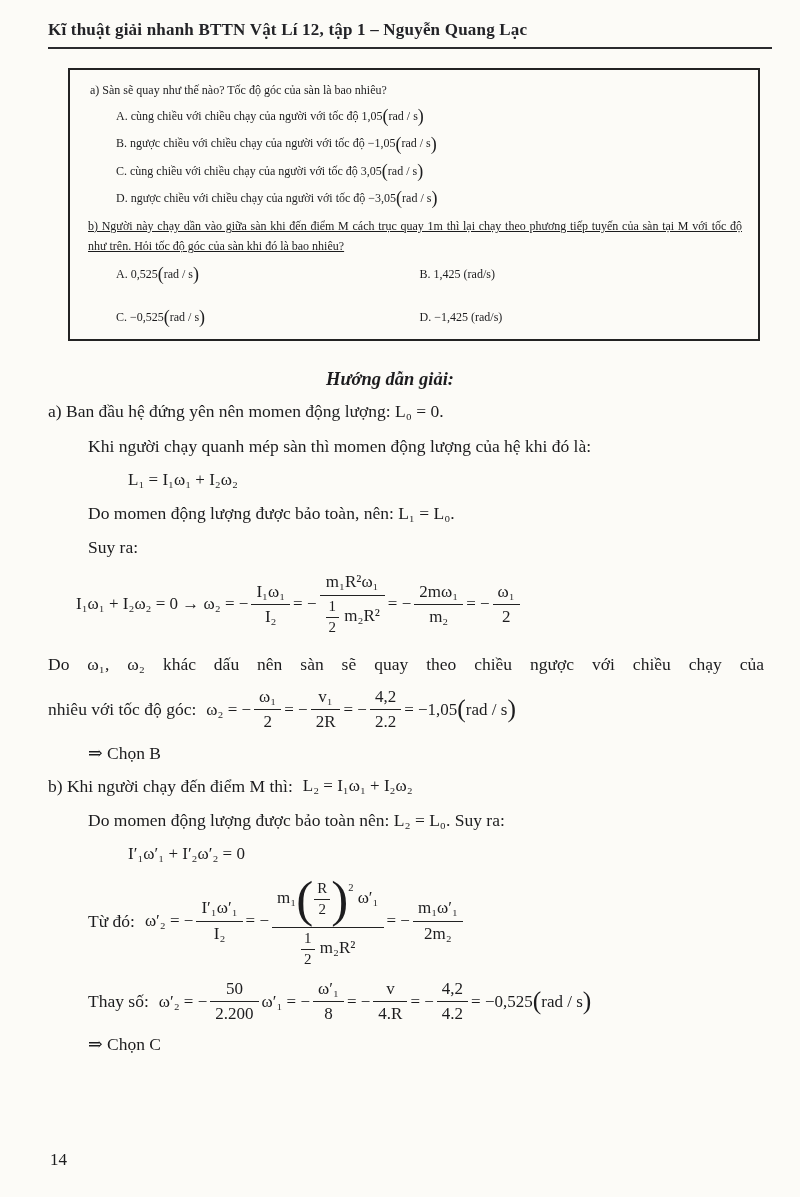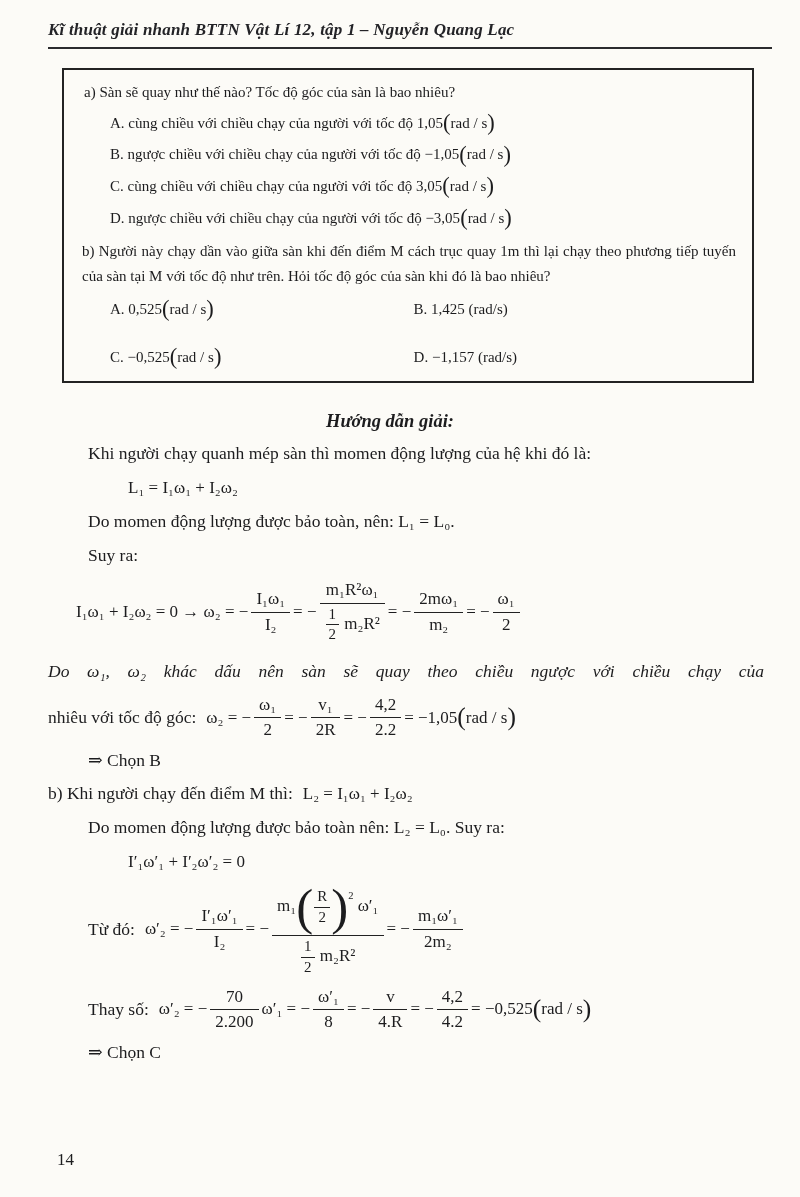--- a/index.html
+++ b/index.html
@@ -4,47 +4,47 @@
 <style>
   html,body{margin:0;padding:0;background:#e9e9e9;}
   .page{
     position:relative;width:800px;height:1197px;box-sizing:border-box;
     background:#fcfbf7;color:#1c1c1e;
     font-family:"Liberation Serif","DejaVu Serif",serif;
     padding:20px 28px 0 48px;overflow:hidden;
   }
   
   .hdr{
-    font-style:italic;font-weight:bold;font-size:17px;letter-spacing:.2px;
+    font-weight:bold;font-size:17px;letter-spacing:.2px;
     padding-bottom:7px;border-bottom:2px solid #2b2b2e;color:#232327;
   }
   
   .qbox{
-    margin:19px 0 0 14px;width:692px;box-sizing:border-box;
+    margin:19px 0 0 20px;width:692px;box-sizing:border-box;
     border:2px solid #232323;padding:9px 16px 12px 13px;
-    font-size:15px;
+    font-size:12px;
   }
   .q-a{padding-left:7px;line-height:1.5;margin:2px 0 4px;}
   .opt{padding-left:33px;margin:8px 0;line-height:1.55;white-space:nowrap;}
-  .q-b{text-align:justify;line-height:1.7;margin:7px 0 4px;padding-left:5px;}
+  .q-b{text-align:justify;line-height:1.7;margin:7px 0 4px;padding-left:5px;text-decoration:underline;}
   .optgrid{display:grid;grid-template-columns:48.5% 51.5%;row-gap:24px;margin-top:8px;padding-left:33px;}
   .opt2{line-height:1.55;white-space:nowrap;}
   
   .sol-heading{text-align:center;font-weight:bold;font-style:italic;font-size:18.5px;margin:28px 40px 8px 0;}
   .sol{font-size:17.5px;}
   .sline{margin:8px 0;line-height:1.5;}
   .indent{text-indent:40px;}
-  .stretch{text-align:justify;text-align-last:justify;margin-right:8px;font-style:italic;}
+  .stretch{text-align:justify;text-align-last:justify;margin-right:8px;}
   .fline{display:flex;align-items:center;gap:10px;margin:10px 0;}
   .fline.ind{margin-left:40px;}
   .fblock{margin:10px 0;}
   .fb-center{margin-left:80px;}
   .fb-small{margin-left:28px;margin-top:12px;margin-bottom:14px;}
   .concl{margin:4px 0 12px 40px;}
-  .pagenum{position:absolute;left:57px;bottom:27px;font-size:17px;}
+  .pagenum{position:absolute;left:50px;bottom:27px;font-size:17px;}
   
   .fml{display:inline-flex;align-items:center;white-space:nowrap;font-size:17px;}
   .frac{display:inline-block;vertical-align:middle;text-align:center;margin:0 3px;line-height:1.2;}
   .frac>.num{display:block;padding:0 5px 2px;border-bottom:1.6px solid #222;}
   .frac>.den{display:block;padding:2px 5px 0;}
   .num .frac,.den .frac{font-size:.88em;margin:0 1px;}
   .num .frac>.num,.den .frac>.num{border-bottom-width:1.3px;padding:0 3px 1px;}
   .num .frac>.den,.den .frac>.den{padding:1px 3px 0;}
   .par{display:inline-block;font-size:1.5em;line-height:1;vertical-align:middle;transform:translateY(-.05em);font-weight:400;}
   .par.xl{font-size:3em;font-weight:200;transform:none;}
@@ -61,27 +61,28 @@
     <p class="q-a">a) Sàn sẽ quay như thế nào? Tốc độ góc của sàn là bao nhiêu?</p>
     <div class="opt">A. cùng chiều với chiều chạy của người với tốc độ 1,05<span class="par">(</span>rad / s<span class="par">)</span></div>
     <div class="opt">B. ngược chiều với chiều chạy của người với tốc độ −1,05<span class="par">(</span>rad / s<span class="par">)</span></div>
     <div class="opt">C. cùng chiều với chiều chạy của người với tốc độ 3,05<span class="par">(</span>rad / s<span class="par">)</span></div>
     <div class="opt">D. ngược chiều với chiều chạy của người với tốc độ −3,05<span class="par">(</span>rad / s<span class="par">)</span></div>
     <p class="q-b">b) Người này chạy dần vào giữa sàn khi đến điểm M cách trục quay 1m thì lại chạy theo phương tiếp tuyến của sàn tại M với tốc độ như trên. Hỏi tốc độ góc của sàn khi đó là bao nhiêu?</p>
     <div class="optgrid">
       <div class="opt2">A. 0,525<span class="par">(</span>rad / s<span class="par">)</span></div>
       <div class="opt2">B. 1,425 (rad/s)</div>
       <div class="opt2">C. −0,525<span class="par">(</span>rad / s<span class="par">)</span></div>
-      <div class="opt2">D. −1,157 (rad/s)</div>
+      <div class="opt2">D. −1,425 (rad/s)</div>
     </div>
   </div>
 
   <h3 class="sol-heading">Hướng dẫn giải:</h3>
 
   <div class="sol">
+    <p class="sline">a) Ban đầu hệ đứng yên nên momen động lượng: L₀ = 0.</p>
     <p class="sline indent">Khi người chạy quanh mép sàn thì momen động lượng của hệ khi đó là:</p>
     <div class="fblock fb-center">
       <span class="fml">L₁ = I₁ω₁ + I₂ω₂</span>
     </div>
     <p class="sline indent">Do momen động lượng được bảo toàn, nên: L₁ = L₀.</p>
     <p class="sline indent">Suy ra:</p>
     <div class="fblock fb-small">
       <span class="fml">I₁ω₁ + I₂ω₂ = 0 → ω₂ = −<span class="frac">
             <span class="num">I₁ω₁</span>
             <span class="den">I₂</span>
@@ -129,21 +130,21 @@
             <span class="num">m₁<span class="par xl">(</span><span class="frac"><span class="num">R</span><span class="den">2</span></span><span class="par xl">)</span><sup class="fsup">2</sup> ω′₁</span>
             <span class="den"><span class="frac"><span class="num">1</span><span class="den">2</span></span> m₂R²</span>
           </span> = −<span class="frac">
             <span class="num">m₁ω′₁</span>
             <span class="den">2m₂</span>
           </span></span>
     </div>
     <div class="fline ind">
       <span>Thay số:</span>
       <span class="fml">ω′₂ = −<span class="frac">
-            <span class="num">70</span>
+            <span class="num">50</span>
             <span class="den">2.200</span>
           </span> ω′₁ = −<span class="frac">
             <span class="num">ω′₁</span>
             <span class="den">8</span>
           </span> = −<span class="frac">
             <span class="num">v</span>
             <span class="den">4.R</span>
           </span> = −<span class="frac">
             <span class="num">4,2</span>
             <span class="den">4.2</span>

